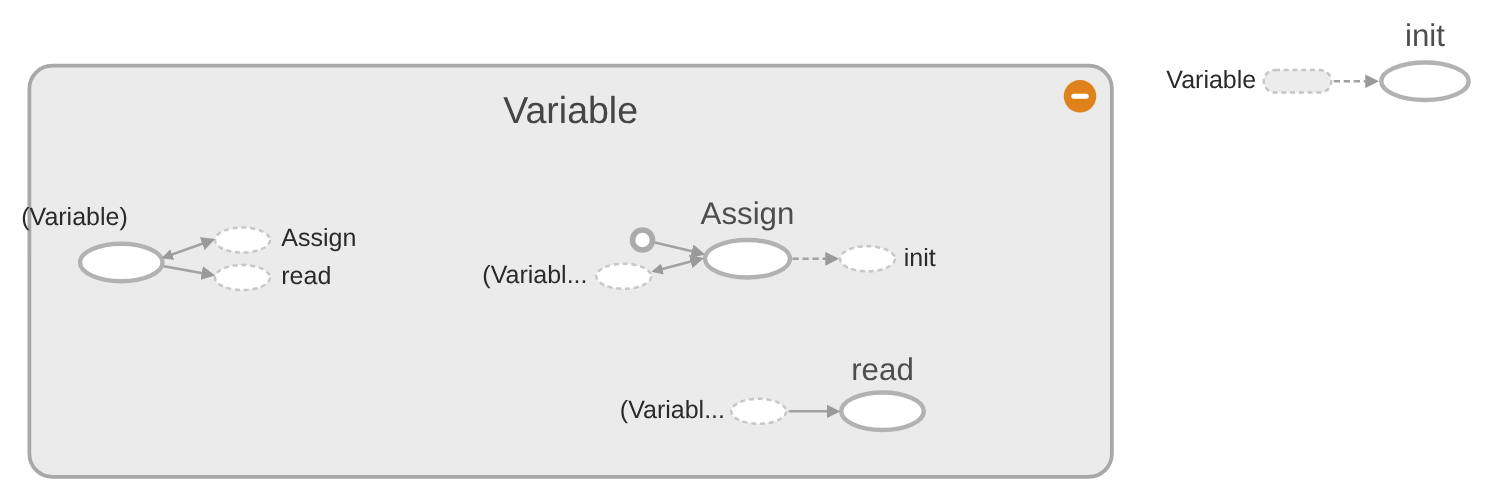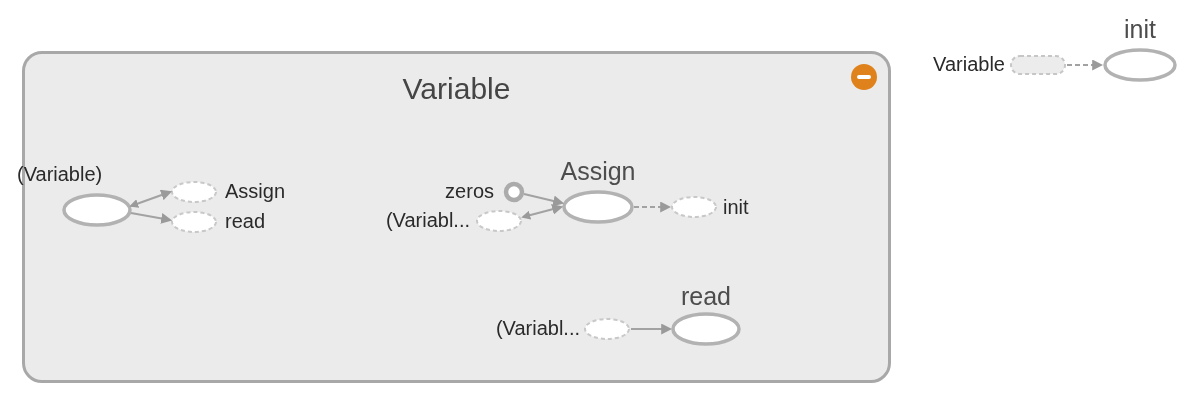--- a/index.html
+++ b/index.html
@@ -87,21 +87,20 @@
 
     <path class="edge" d="M631,329 L670,329" marker-end="url(#mend)"></path>
 
     <path class="edge edge-dashed" d="M1067,65 L1101,65" marker-end="url(#mend)"></path>
   </svg>
 
   <div class="lab lab-c" style="left:17px;  top:163px; width:160px;">(Variable)</div>
   <div class="lab" style="left:225px; top:180px;">Assign</div>
   <div class="lab" style="left:225px; top:210px;">read</div>
 
-  <div class="lab lab-r" style="left:396px; top:180px; width:98px;">zeros</div>
   <div class="lab lab-r" style="left:372px; top:209px; width:98px;">(Variabl...</div>
   <div class="node-title" style="left:518px; top:157px; width:160px;">Assign</div>
   <div class="lab" style="left:723px; top:196px;">init</div>
 
   <div class="lab lab-r" style="left:482px; top:317px; width:98px;">(Variabl...</div>
   <div class="node-title" style="left:626px; top:282px; width:160px;">read</div>
 
   <div class="lab lab-r" style="left:917px; top:53px; width:88px;">Variable</div>
   <div class="node-title" style="left:1060px; top:15px; width:160px;">init</div>
 

